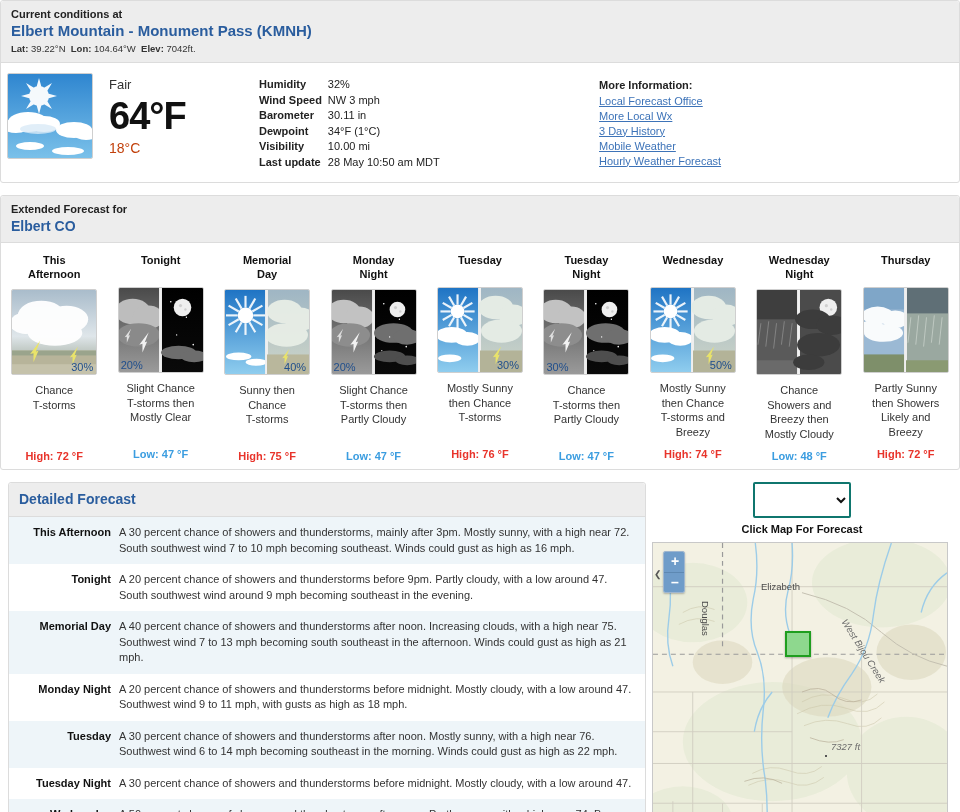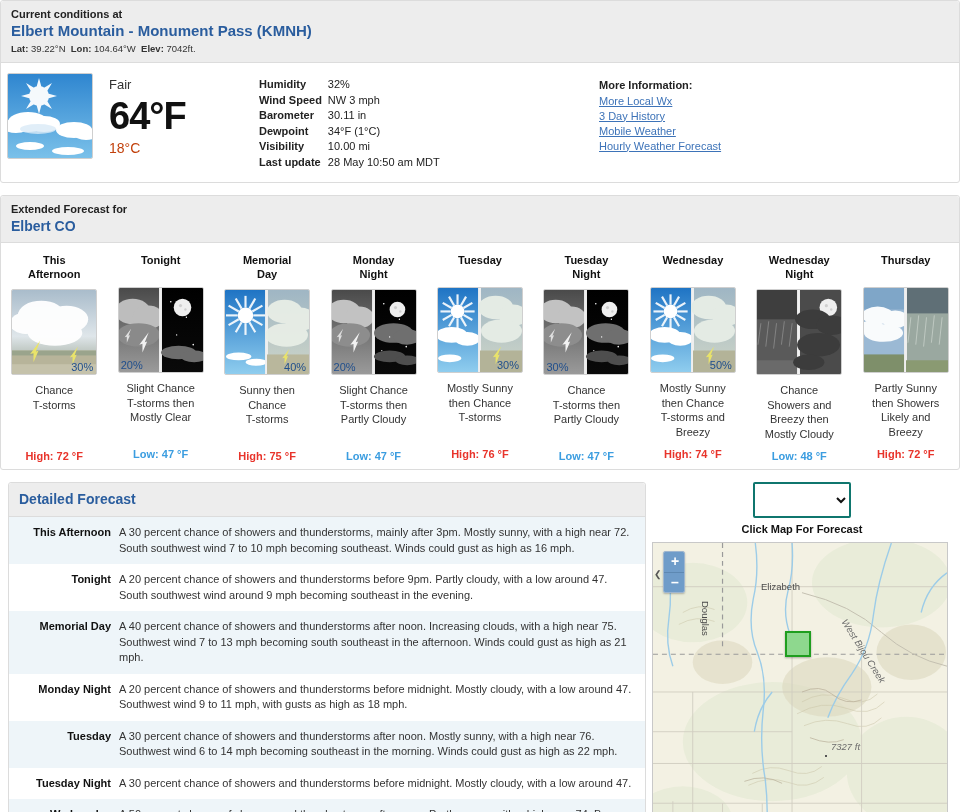--- a/index.html
+++ b/index.html
@@ -243,20 +243,21 @@
             </tr>
             <tr>
               <td class="cc-lbl">Last update</td>
               <td class="cc-val">28 May 10:50 am MDT</td>
             </tr>
           </tbody>
         </table>
       </div>
       <div class="cc-more">
         <div class="cc-more-t">More Information:</div>
+        <a href="#">Local Forecast Office</a>
         <a href="#">More Local Wx</a>
         <a href="#">3 Day History</a>
         <a href="#">Mobile Weather</a>
         <a href="#">Hourly Weather Forecast</a>
       </div>
     </div>
   </div>
 
   <div class="panel ext-wrap">
     <div class="ext-head">

